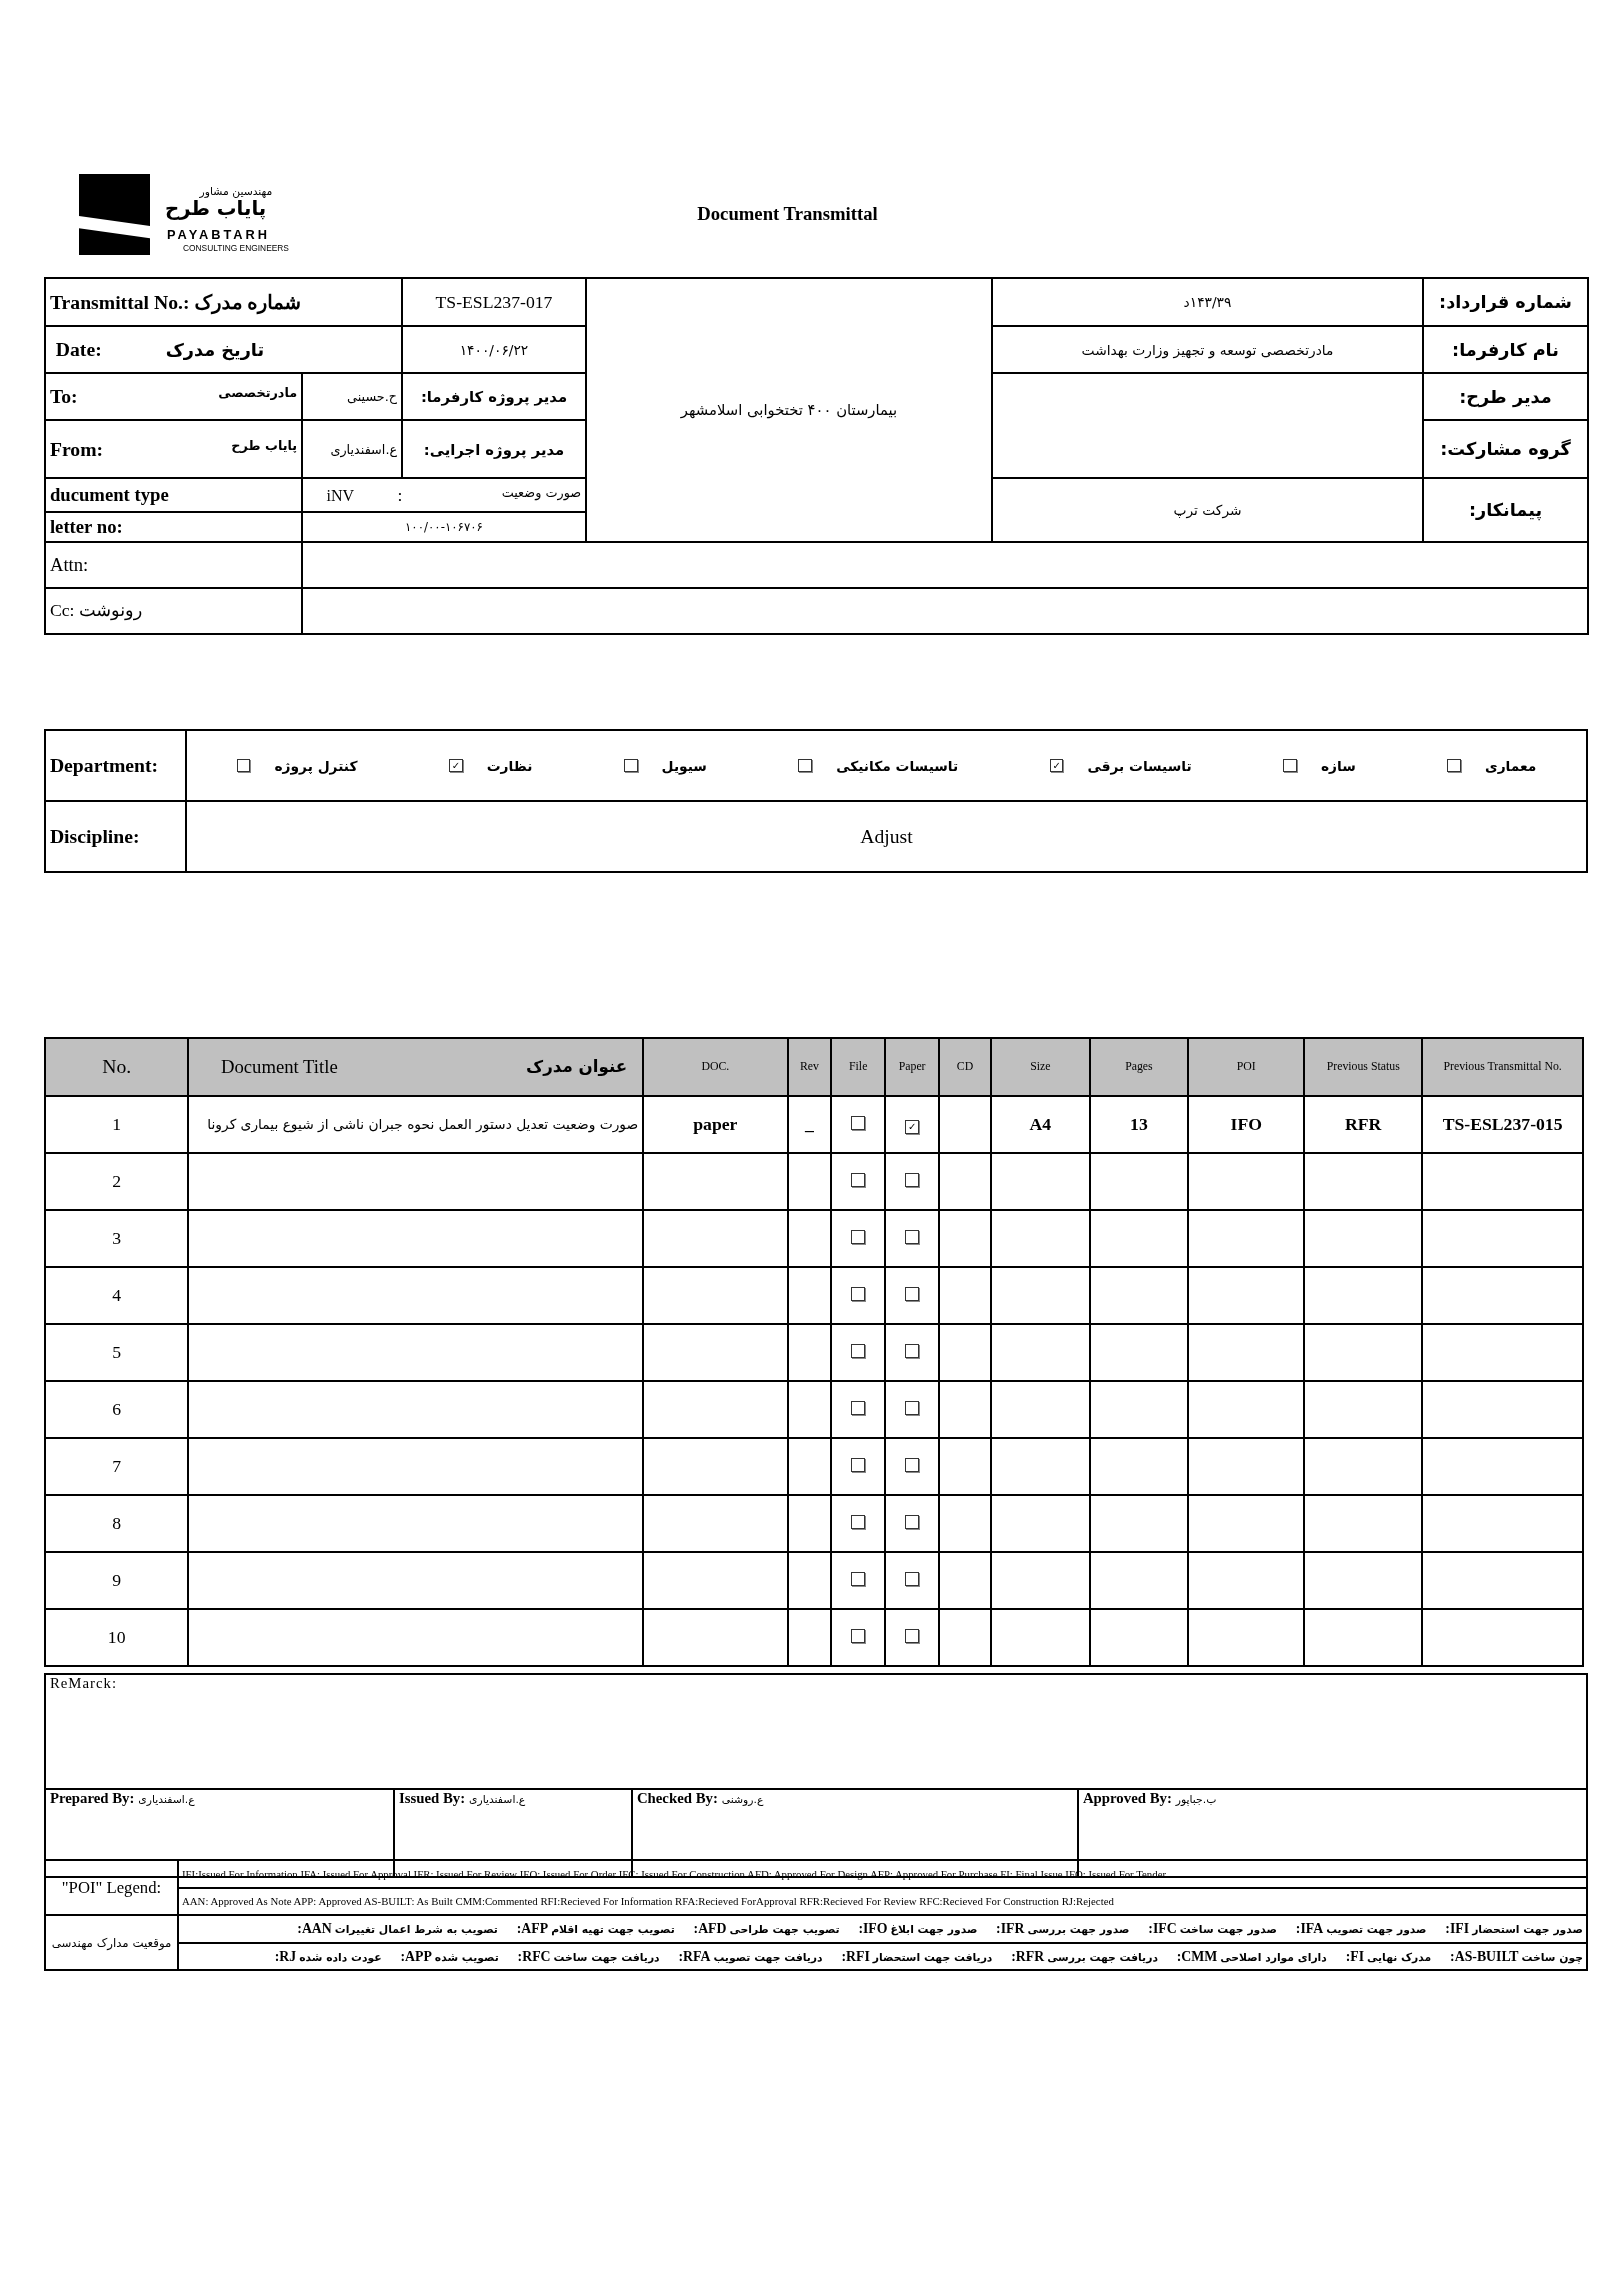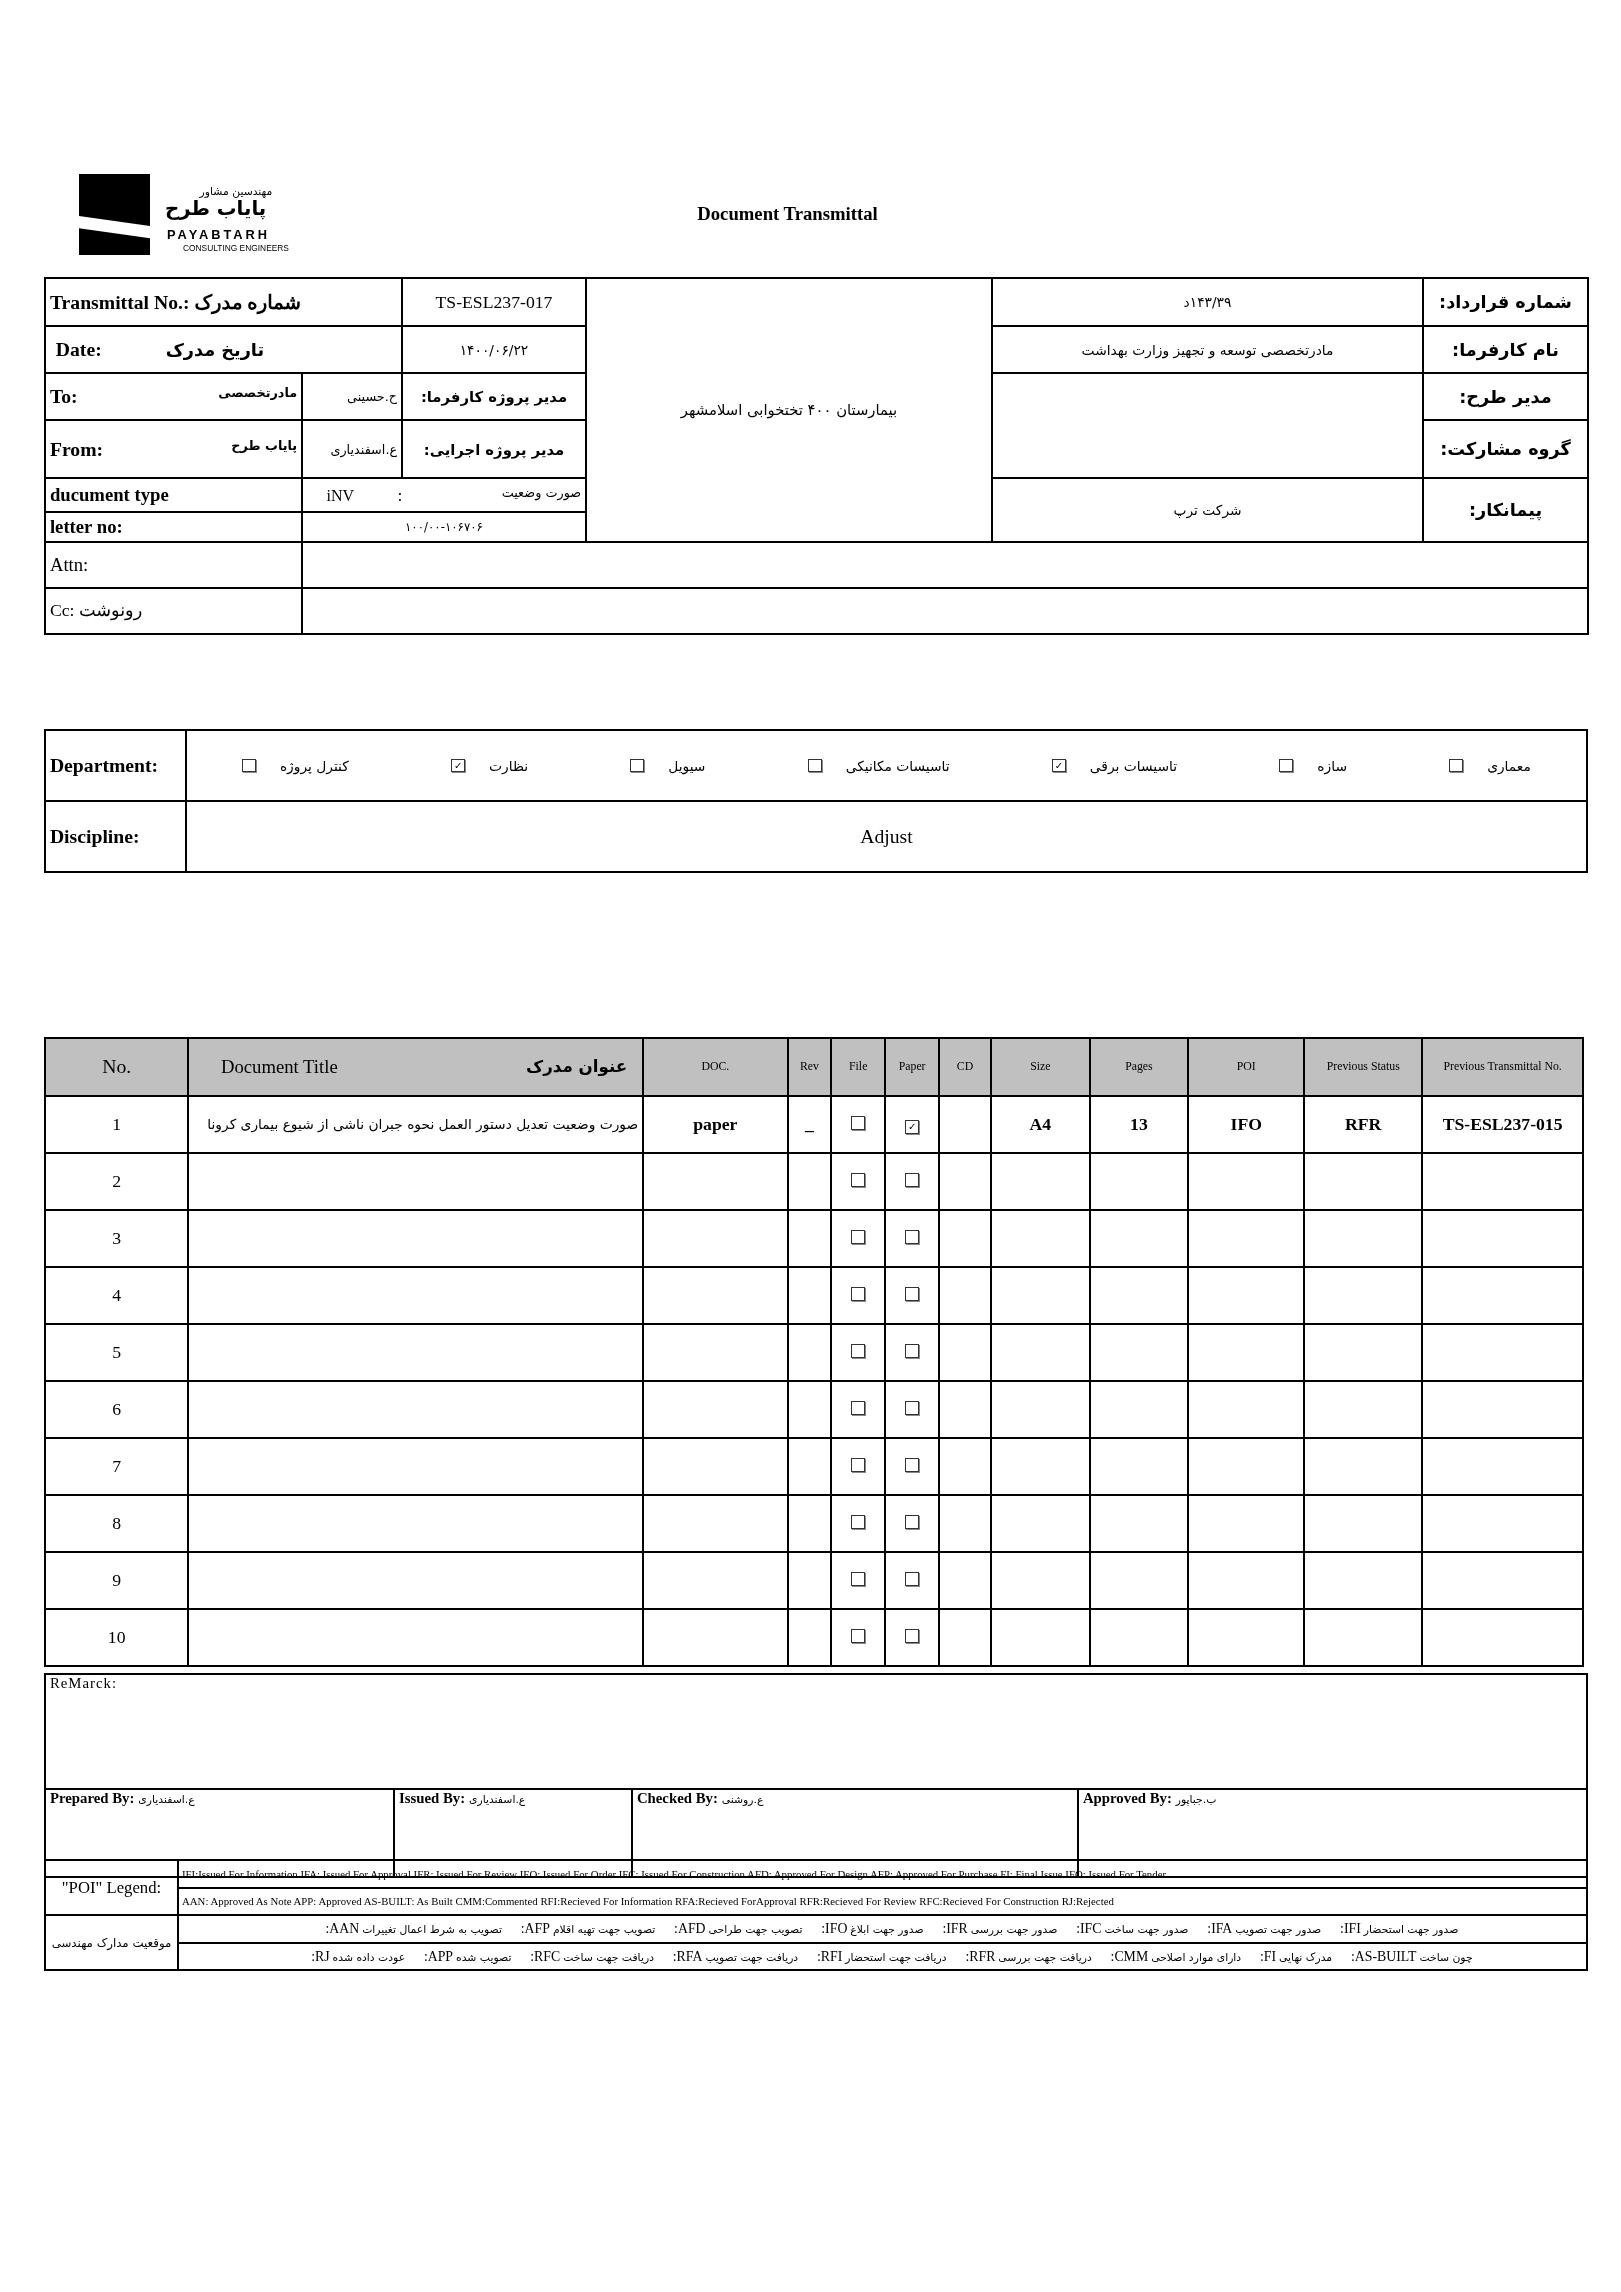--- a/index.html
+++ b/index.html
@@ -24,36 +24,36 @@
   #hdr { left:44px; top:277px; width:1544px; }
   #hdr td { font-size:17.7px; }
   #hdr .lbl { font-size:19.7px; font-weight:bold; }
   #hdr .falbl { font-family:"DejaVu Sans",sans-serif; font-size:17.7px; font-weight:bold; direction:rtl; text-align:center; }
   #hdr .faval { font-family:"DejaVu Sans",sans-serif; font-size:13.8px; direction:rtl; }
 
   #dept { left:44px; top:729px; width:1544px; }
   #dept td { height:69px; font-size:19.7px; }
   #dept .lbl { font-weight:bold; width:133px; }
   .opts { display:flex; flex-direction:row-reverse; justify-content:space-around; align-items:center; }
-  .opt { display:flex; flex-direction:row-reverse; align-items:center; gap:24px; font-family:"DejaVu Sans",sans-serif; font-size:13.8px; direction:rtl; }
+  .opt { display:flex; flex-direction:row-reverse; align-items:center; gap:24px; font-family:"DejaVu Sans",sans-serif; font-size:13.8px; direction:rtl;font-weight:bold; }
   .cb { display:inline-block; width:11.8px; height:11.8px; border:1.5px solid #333; box-shadow:1px 1px 0 #888; position:relative; font-size:9.9px; line-height:11.8px; text-align:center; font-family:"DejaVu Sans",sans-serif; direction:ltr; }
 
   #docs { left:44px; top:1037px; width:1540px;border-radius:21px; }
   #docs th { background:#c0c0c0; font-weight:normal; height:56px; font-size:11.8px; line-height:15.8px; white-space:normal; }
   #docs td { height:55px; font-size:17.7px; text-align:center; }
   #docs td.title { font-family:"DejaVu Sans",sans-serif; font-size:13.8px; direction:rtl; text-align:right; white-space:normal; line-height:25.6px; }
   #docs .bold { font-weight:bold; }
 
   #bottom { left:44px; top:1673px; width:1544px; }
   #bottom td { font-size:14.8px; vertical-align:top; }
   .sig-name { font-family:"DejaVu Sans",sans-serif; font-size:10.8px; margin-left:3.9px; }
 
   #legend { left:44px; top:1859px; width:1544px; }
   #legend td { font-size:10.8px; height:25.6px; padding:0 3px; }
-  #legend .fa-row { font-family:"DejaVu Sans",sans-serif; direction:rtl; text-align:center; font-size:10.8px; }
+  #legend .fa-row { font-family:"DejaVu Sans",sans-serif; direction:rtl; text-align:right; font-size:10.8px;font-weight:bold; }
   #legend .code { font-family:"Liberation Serif",serif; font-size:13.8px; margin:0 3px; }
   .leg-item { display:inline-block; margin-left:15.8px; }
 </style>
 </head>
 <body>
 
 <div class="abs logo-box">
     <div class="logo-stripe"></div>
   </div>
 <div class="abs logo-fa-small">مهندسین مشاور</div>

